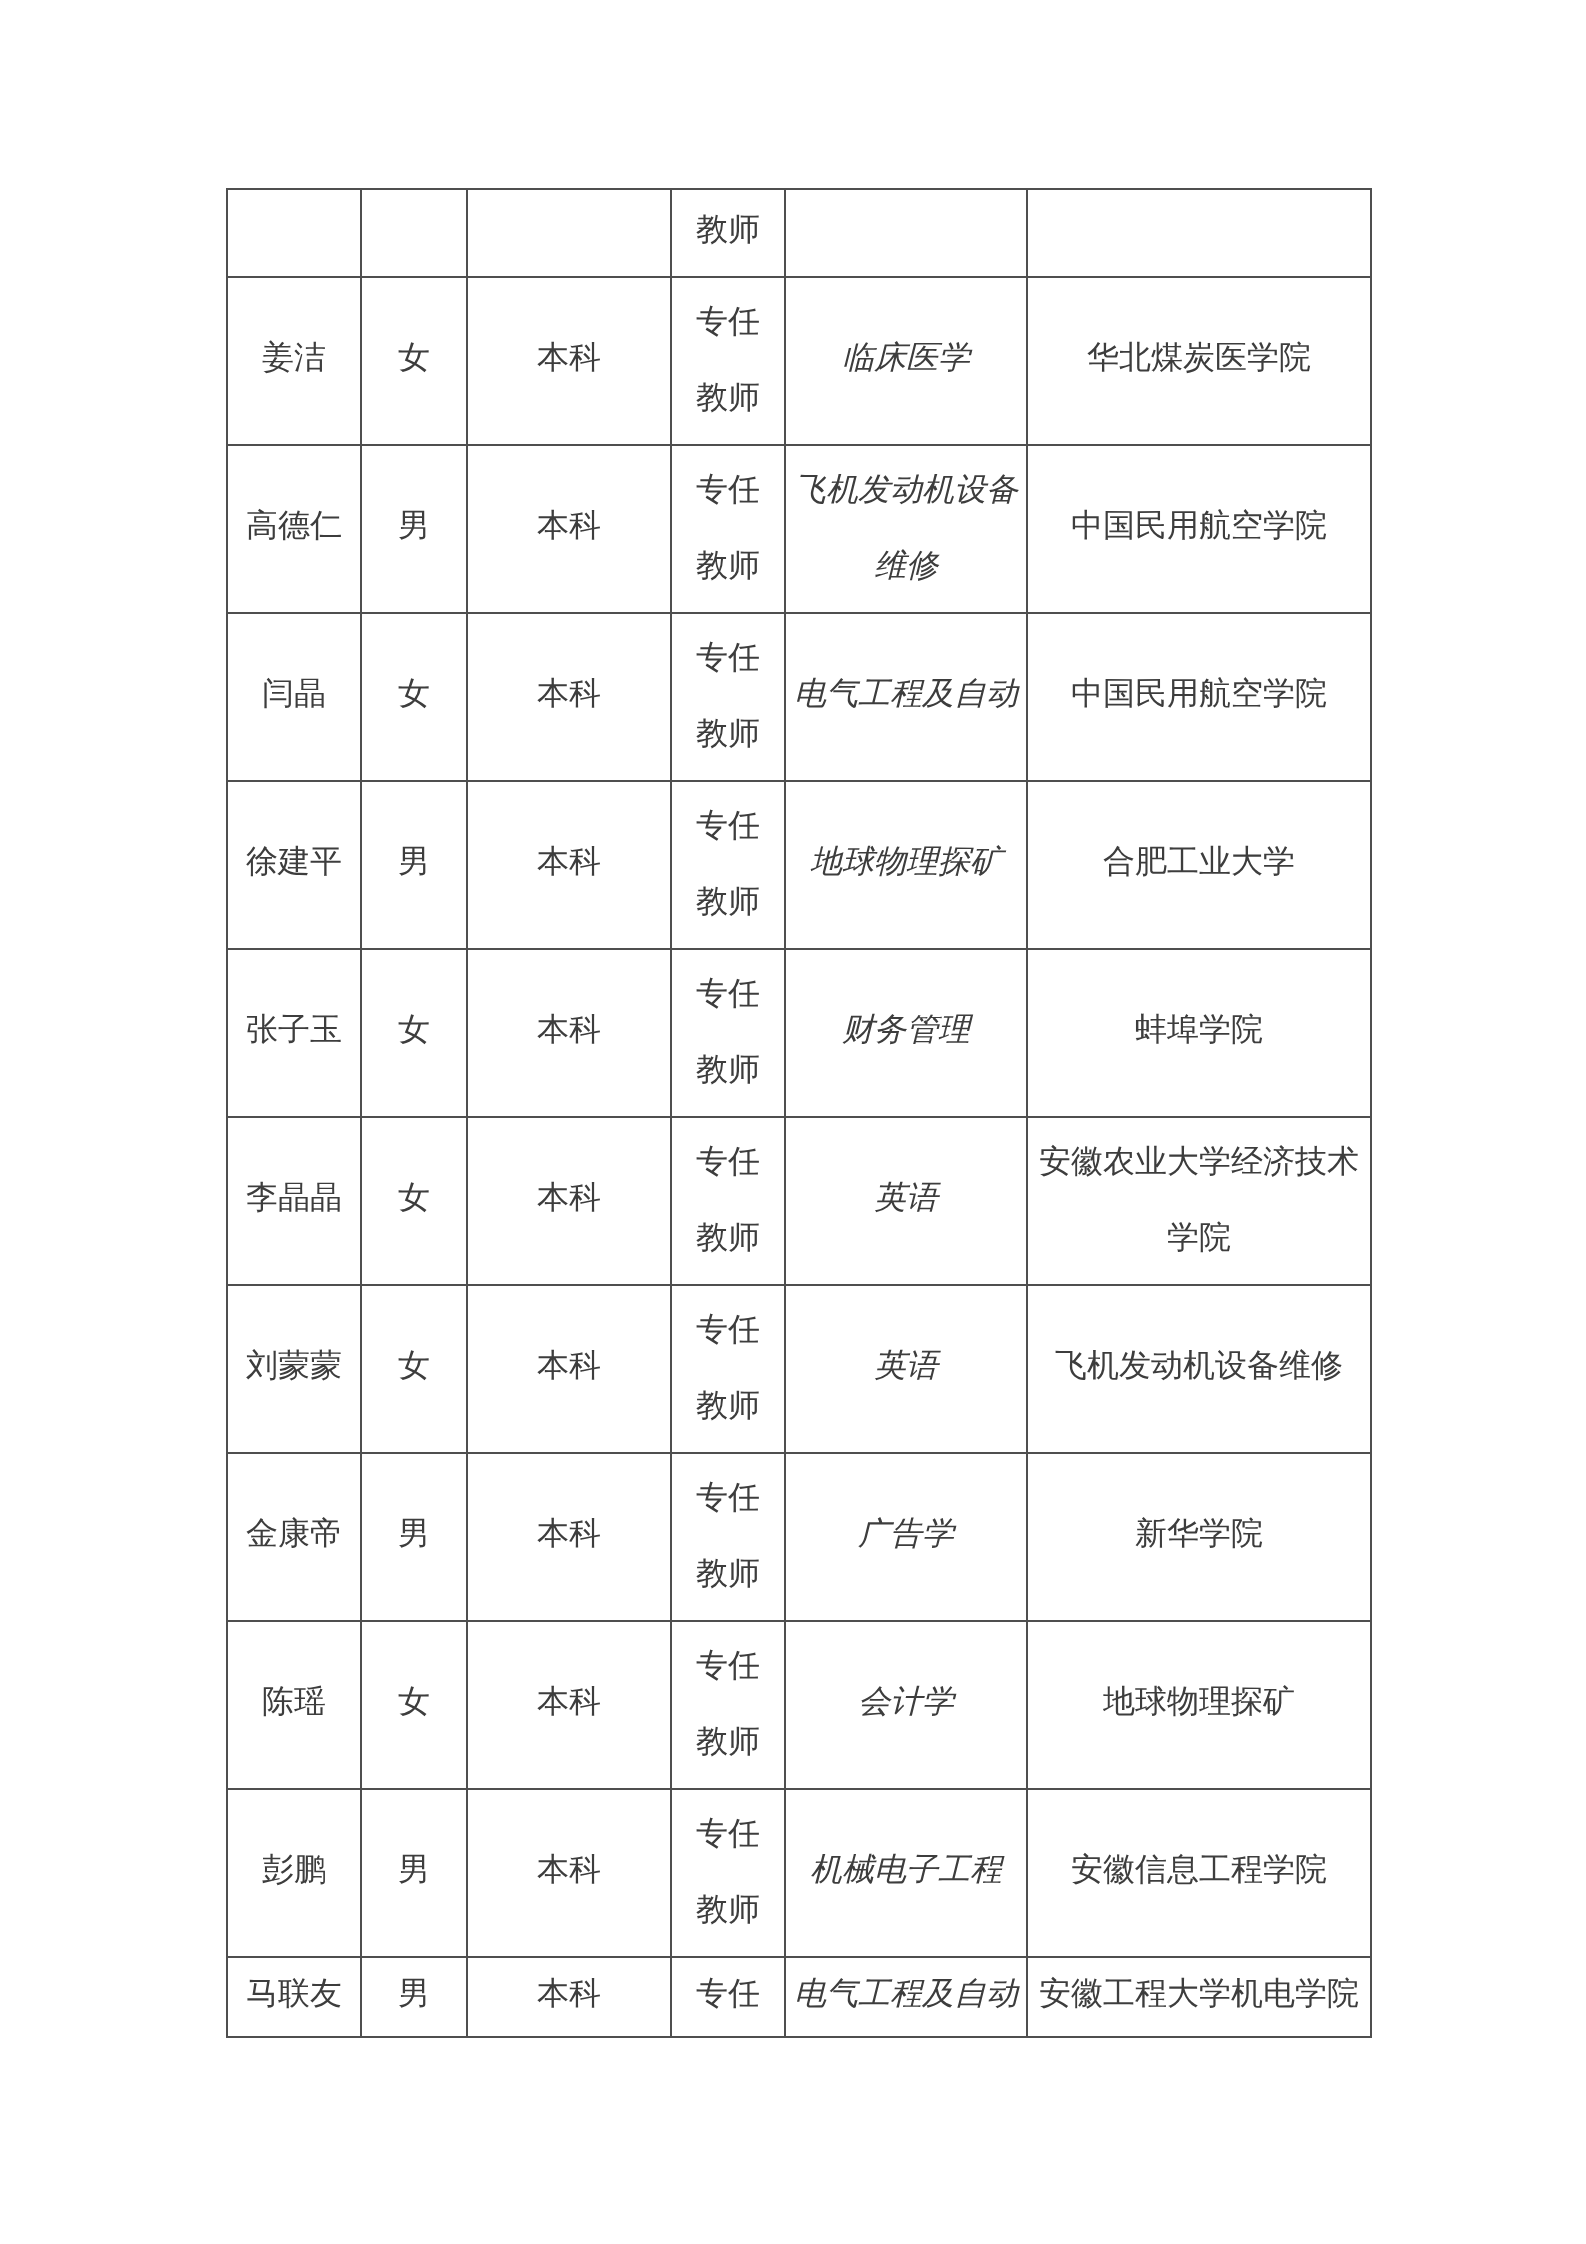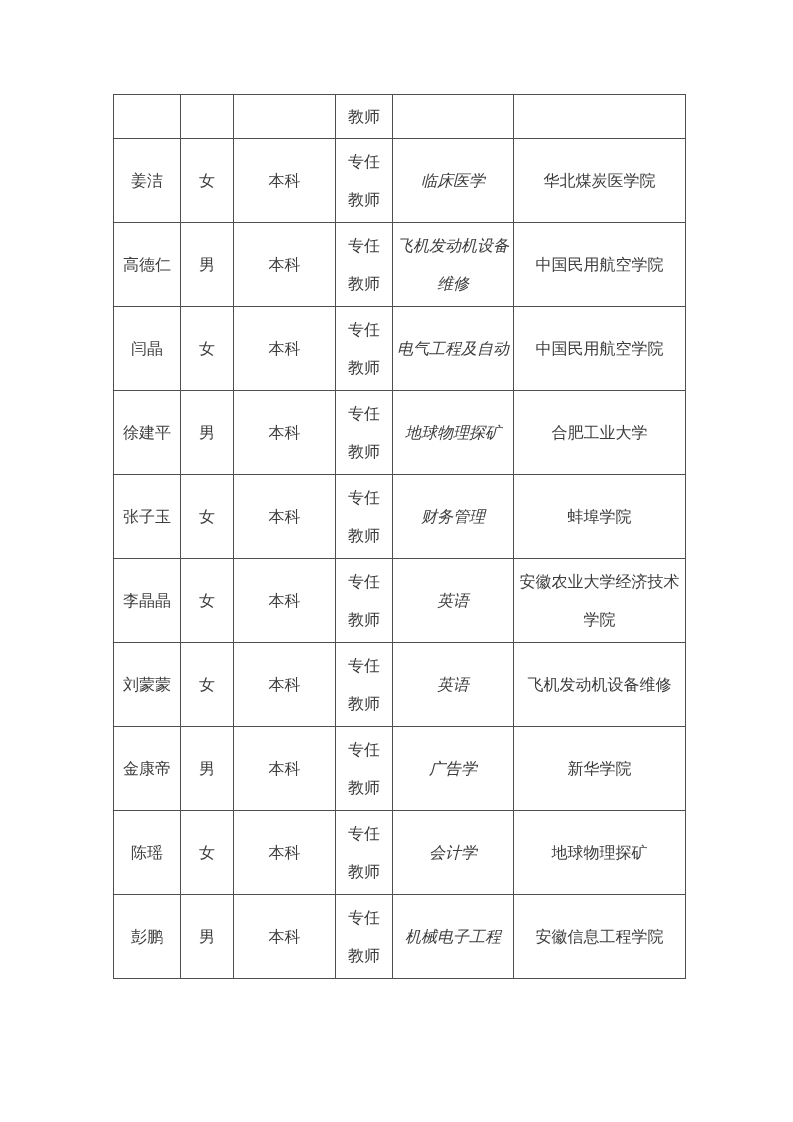--- a/index.html
+++ b/index.html
@@ -141,15 +141,23 @@
         <td class="c-school"><span class="cw">地球物理探矿</span></td>
       </tr>
       <tr class="row-full">
         <td class="c-name"><span class="cw">彭鹏</span></td>
         <td class="c-gender"><span class="cw">男</span></td>
         <td class="c-edu"><span class="cw">本科</span></td>
         <td class="c-title"><span class="cw">专任教师</span></td>
         <td class="c-major"><span class="cw">机械电子工程</span></td>
         <td class="c-school"><span class="cw">安徽信息工程学院</span></td>
       </tr>
+      <tr class="row-partial-bottom">
+        <td class="c-name"><span class="cw">马联友</span></td>
+        <td class="c-gender"><span class="cw">男</span></td>
+        <td class="c-edu"><span class="cw">本科</span></td>
+        <td class="c-title"><span class="cw">专任</span></td>
+        <td class="c-major"><span class="cw">电气工程及自动</span></td>
+        <td class="c-school"><span class="cw">安徽工程大学机电学院</span></td>
+      </tr>
     </tbody>
   </table>
 </div>
 
 </body></html>

